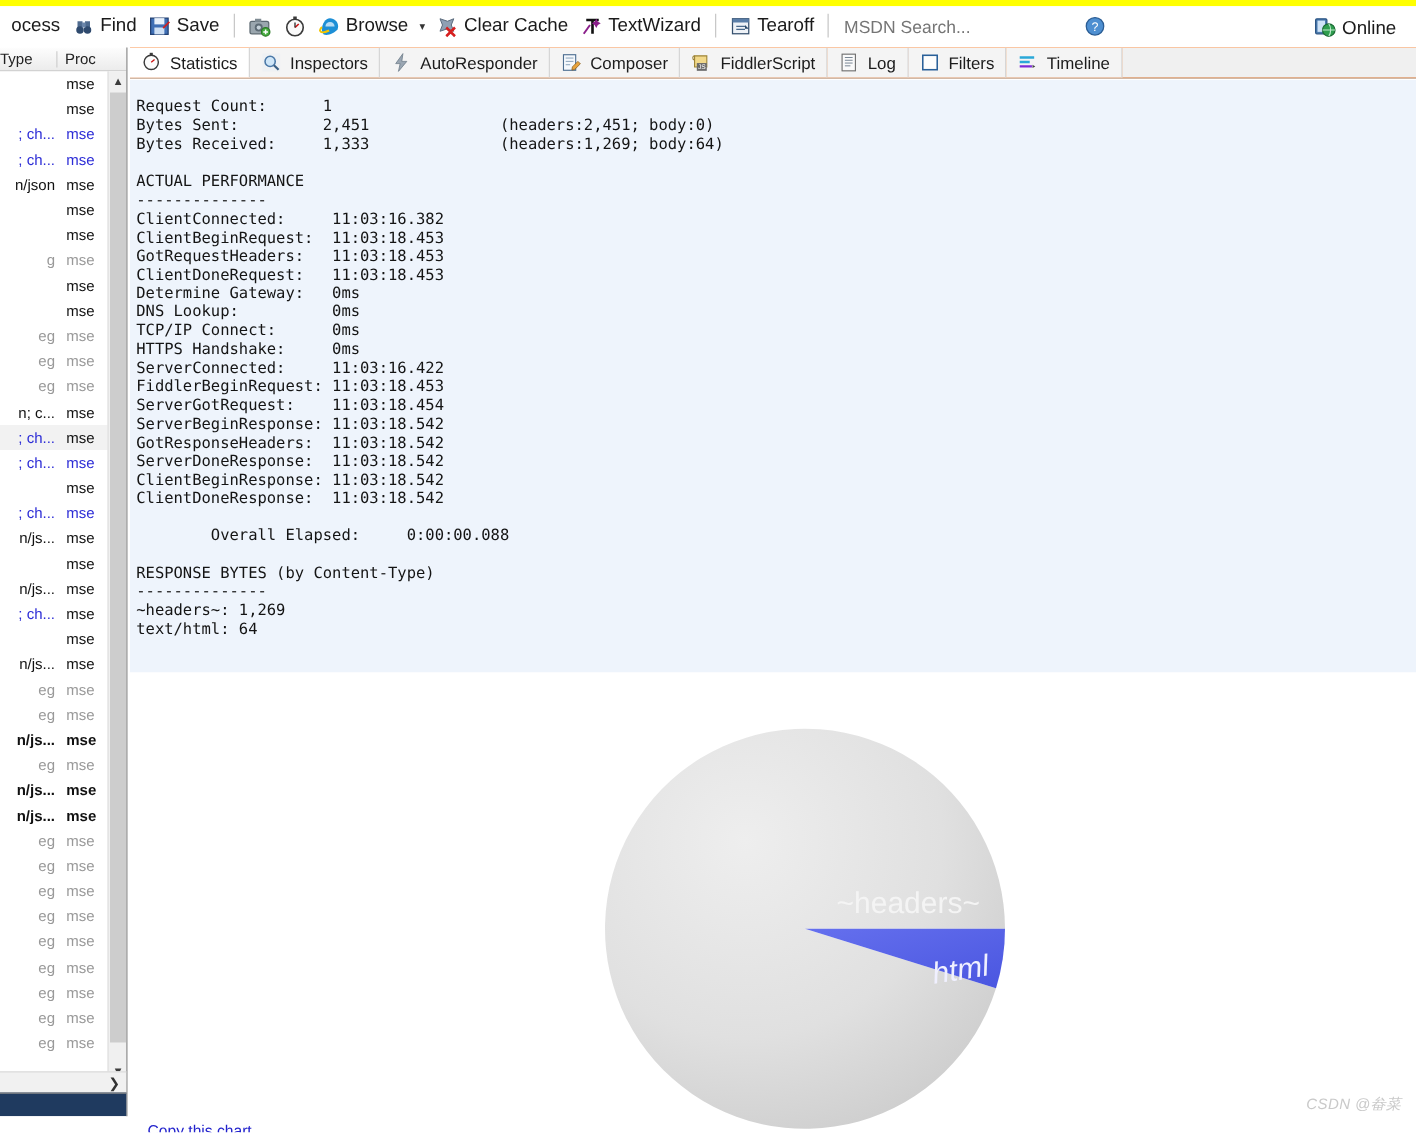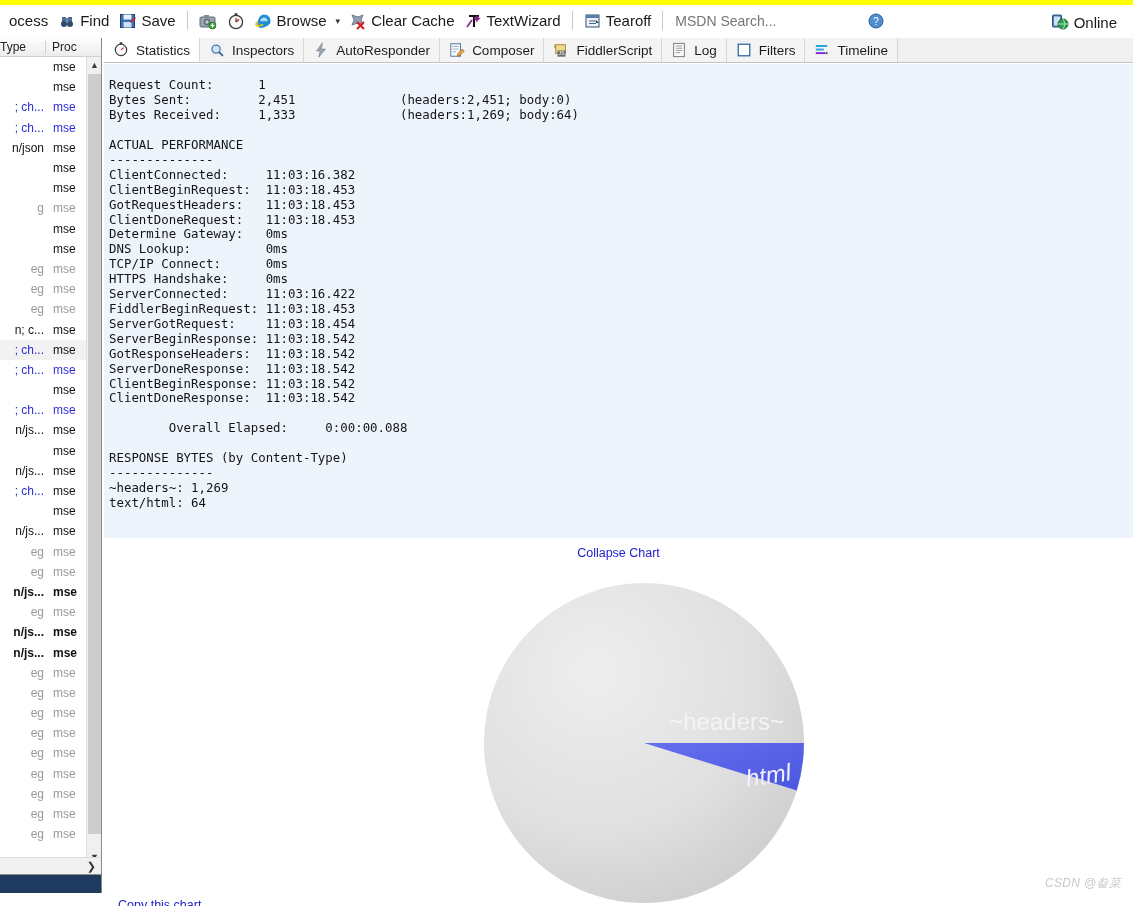--- a/index.html
+++ b/index.html
@@ -656,21 +656,20 @@
 text/html: 64
 
 
 ESTIMATED WORLDWIDE PERFORMANCE
 --------------
 The following are VERY rough estimates of download times when hitting servers based in Seattle.</pre>
   </div>
 
   <div class="chartzone">
 
-    <div class="collapse-link">Collapse Chart</div>
 
     <div class="pie-wrap">
       <svg width="330" height="330" viewBox="0 0 330 330">
         <defs>
           <radialGradient id="grayGrad" cx="35%" cy="28%" r="85%">
             <stop offset="0%" stop-color="#eeeeee"></stop>
             <stop offset="58%" stop-color="#e0e0e0"></stop>
             <stop offset="100%" stop-color="#cacaca"></stop>
           </radialGradient>
           <linearGradient id="blueGrad" x1="0" y1="0" x2="1" y2="1">

